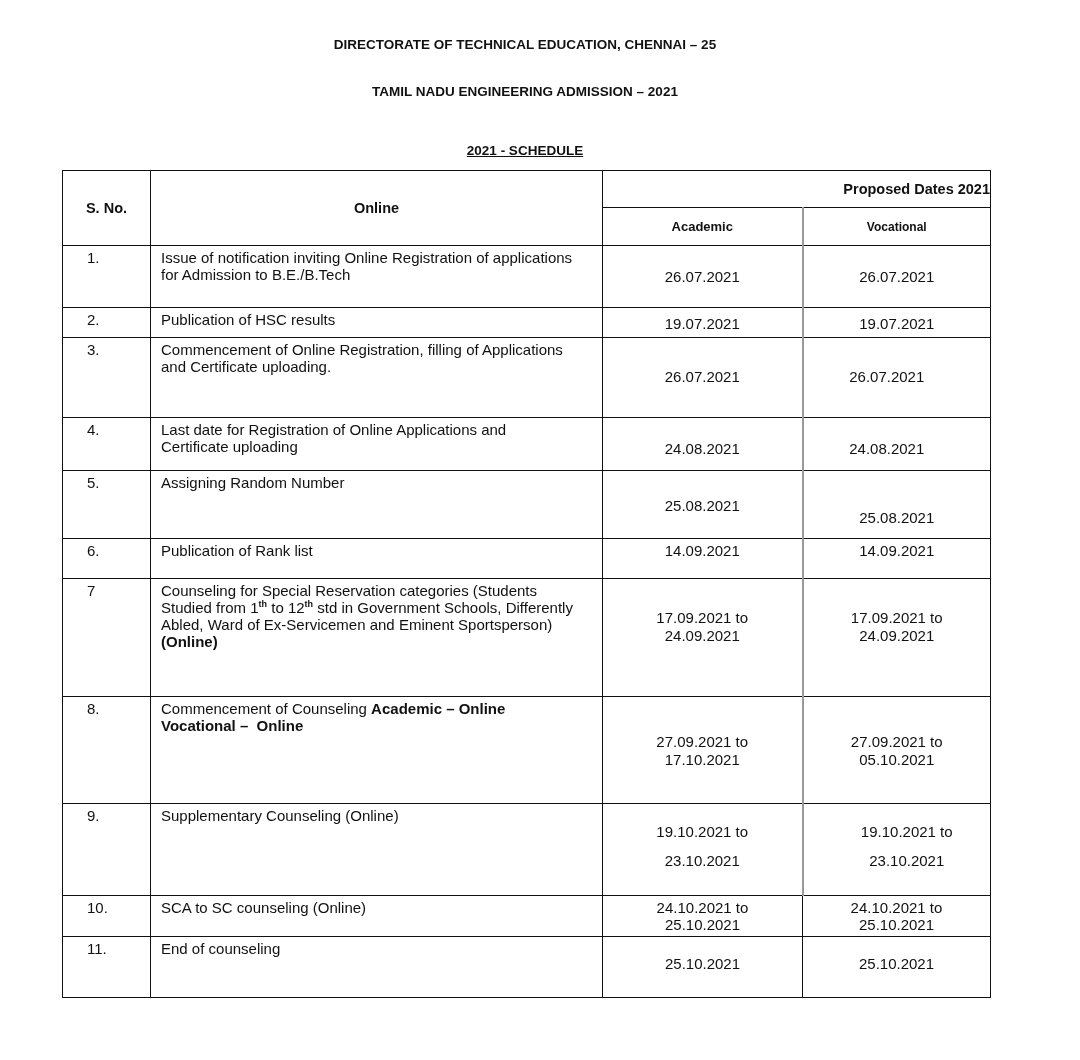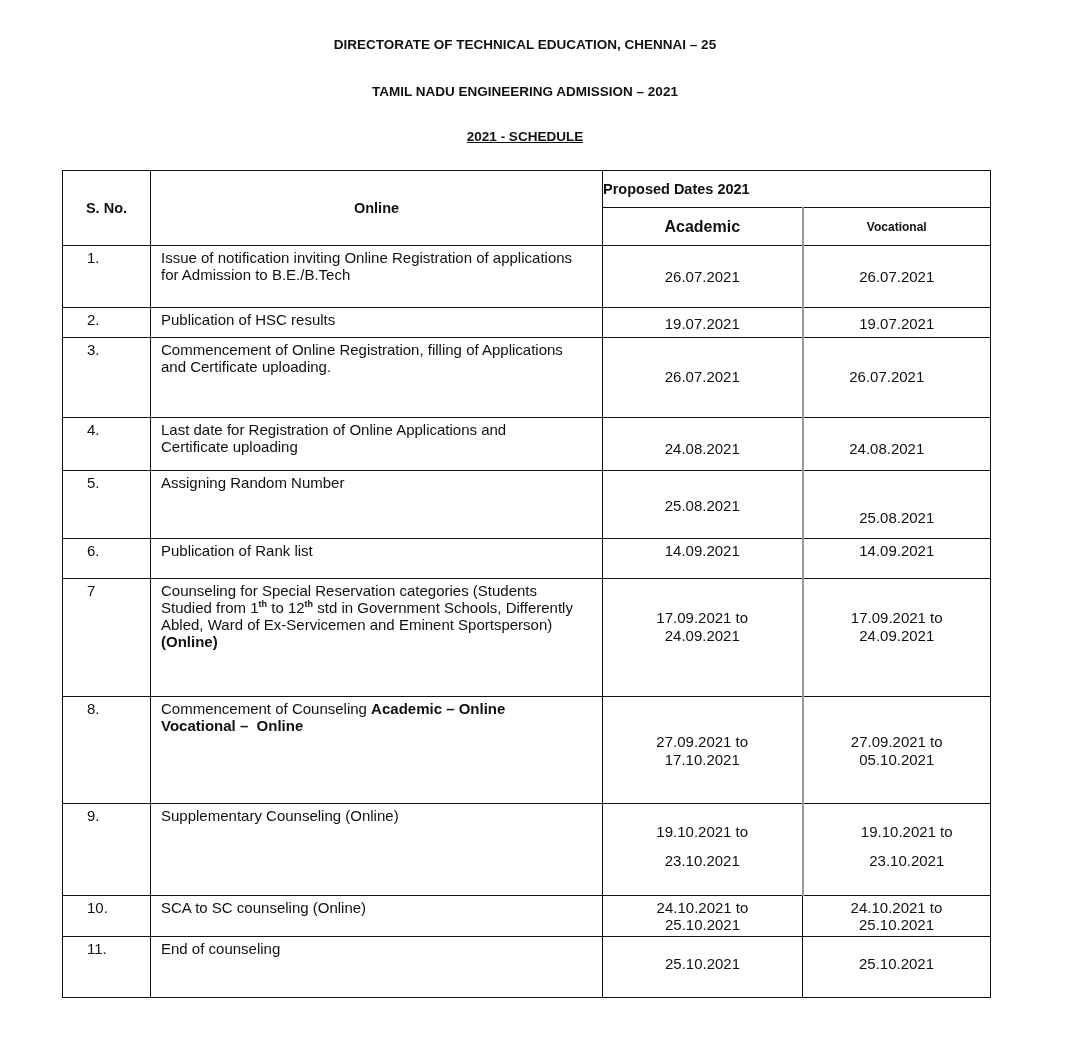--- a/index.html
+++ b/index.html
@@ -3,36 +3,36 @@
 <meta charset="utf-8">
 <style>
   html, body { margin: 0; padding: 0; background: #ffffff; }
   body { width: 1080px; height: 1060px; position: relative; overflow: hidden; color: #111; }
   .heading {
     position: absolute; left: 0; width: 1050px; text-align: center;
     font-family: "Liberation Sans", sans-serif; font-weight: bold; font-size: 13.5px; color: #111;
   }
   #h1 { top: 37px; }
   #h2 { top: 84px; }
-  #h3 { top: 129px; text-decoration: underline; }
+  #h3 { top: 143px; text-decoration: underline; }
   table.schedule {
     position: absolute; left: 62px; top: 170px;
     border-collapse: collapse; table-layout: fixed;
     font-family: "Liberation Sans", sans-serif; font-size: 15px; color: #111;
   }
   table.schedule td, table.schedule th {
     border: 1.3px solid #111; padding: 0; vertical-align: top;
   }
   th { font-weight: bold; font-size: 14.5px; }
   .col-sno { width: 88px; }
   .col-ev { width: 452px; }
   .col-ac { width: 200px; }
   .col-vo { width: 188px; }
   .hdr-sno, .hdr-ev { vertical-align: middle !important; text-align: center; margin-top: 48px; }
-  .hdr-proposed { height: 36px; vertical-align: middle !important; text-align: left; }
+  .hdr-proposed { height: 36px; vertical-align: middle !important; text-align: right; }
   .hdr-sub { height: 37px; vertical-align: middle !important; text-align: center; }
   td.ac, th.ac-h { border-right: 2px solid #999 !important; }
   .sno { padding: 3px 0 0 24px !important; }
   .ev { padding: 3px 10px 0 10px !important; line-height: 17px; }
   .dt { text-align: center; line-height: 18px; }
   .b { font-weight: bold; }
   sup { font-size: 9px; line-height: 0; font-weight: bold; }
 </style>
 </head>
 <body>
@@ -48,21 +48,21 @@
       <col class="col-ac">
       <col class="col-vo">
   </colgroup>
   <tbody>
       <tr>
     <th rowspan="2" class="hdr-sno">S. No.</th>
     <th rowspan="2" class="hdr-ev">Online</th>
     <th colspan="2" class="hdr-proposed">Proposed Dates 2021</th>
   </tr>
   <tr>
-    <th class="hdr-sub ac-h" style="font-size:16px">Academic</th>
+    <th class="hdr-sub ac-h" style="font-size:13px">Academic</th>
     <th class="hdr-sub" style="font-size:12px">Vocational</th>
   </tr>
 
   <tr style="height:62px">
     <td class="sno">1.</td>
     <td class="ev">Issue of notification inviting Online Registration of applications for Admission to B.E./B.Tech</td>
     <td class="dt ac" style="padding-top:22px">26.07.2021</td>
     <td class="dt" style="padding-top:22px">26.07.2021</td>
   </tr>
 

